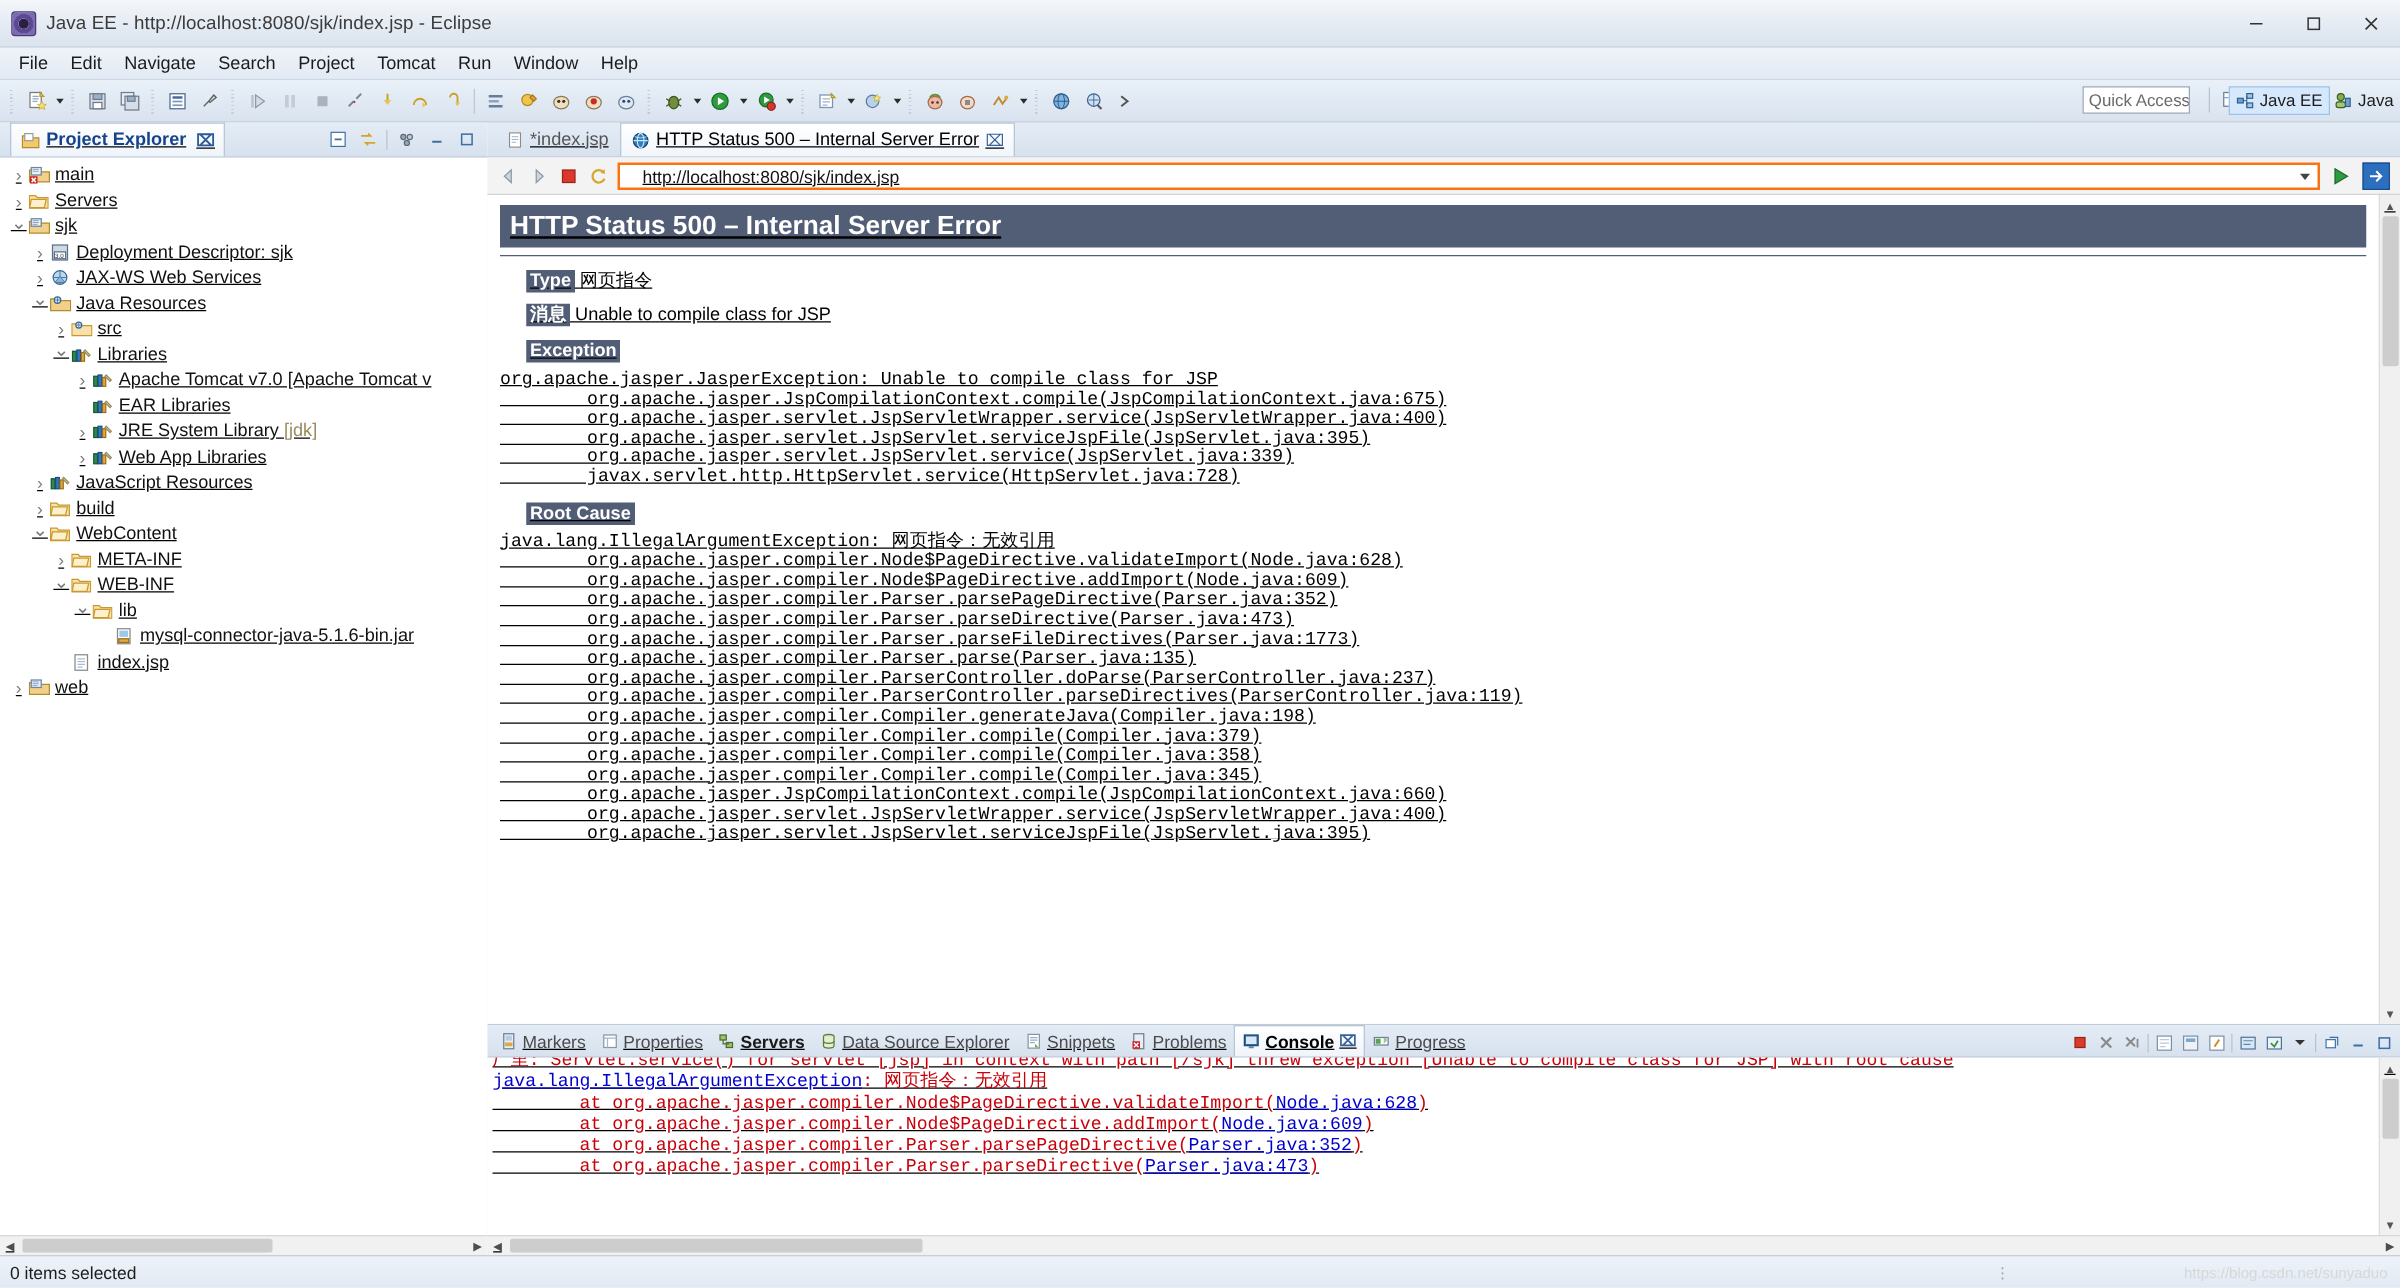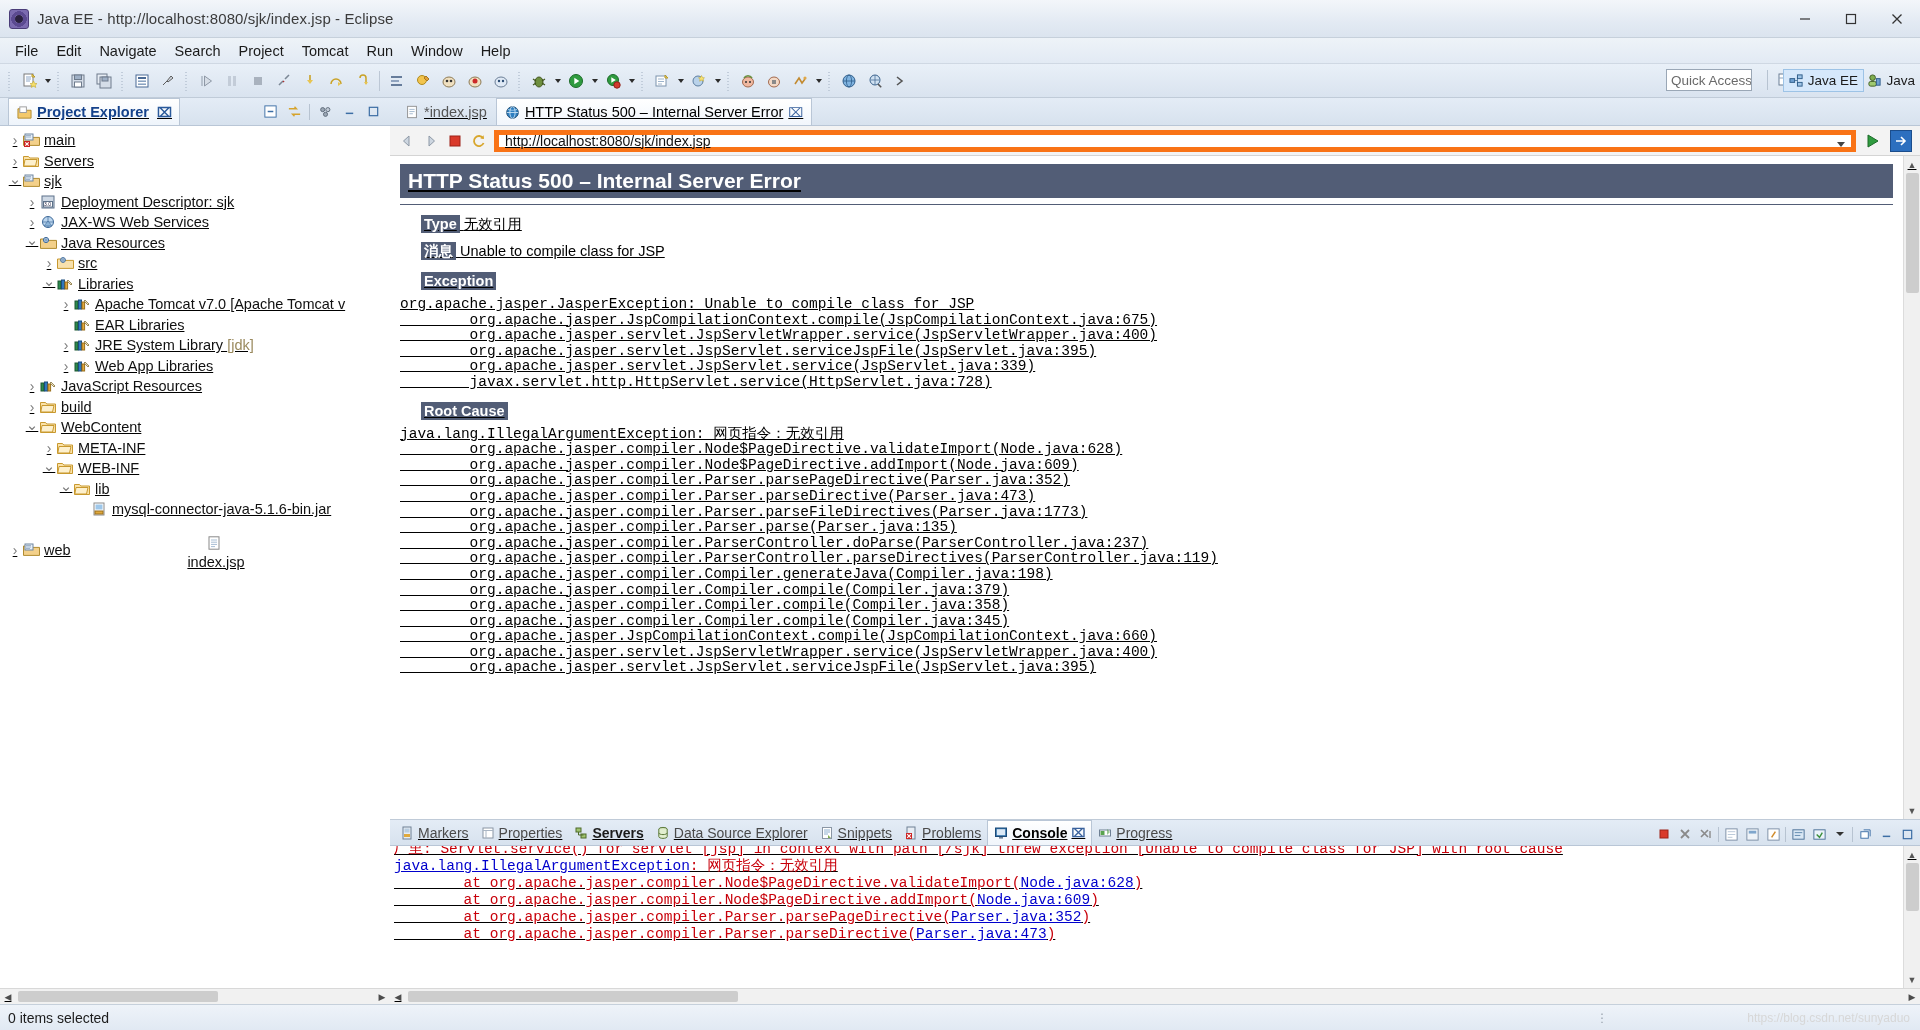--- a/index.html
+++ b/index.html
@@ -162,22 +162,22 @@
   }
   .etab .closeglyph { font-size:13px; color:#39619c; }
 
   .urlbar {
     height:30px; flex:0 0 30px; display:flex; align-items:center;
     background:#f3f3f3; gap:6px; padding:0 8px;
     border-bottom:1px solid #d4d4d4;
   }
   .navbtn { width:18px;height:18px; display:flex;align-items:center;justify-content:center; }
   .urlinput {
-    flex:1 1 auto; height:22px; background:#fff; border:5px solid #f97316;
-    display:flex; align-items:center; padding:0 6px;
+    flex:1 1 auto; height:22px; background:#fff; border:2px solid #f97316;
+    display:flex; align-items:center; padding:0 18px;
     font-size:14px; color:#111;
     position:relative;
   }
   .urlinput .caret-dd {
     position:absolute; right:6px; top:7px;
     border-left:4px solid transparent;border-right:4px solid transparent;border-top:5px solid #444;
   }
   .gobtn { width:22px;height:22px; display:flex;align-items:center;justify-content:center; }
 
   .browser {
@@ -773,21 +773,21 @@
             <div class="twist none"></div>
             <span class="ticon">
               <svg width="16" height="14" viewBox="0 0 16 14">
                 <rect x="3" y="1" width="10" height="12" fill="#fff" stroke="#8a8a8a"></rect>
                 <rect x="4.5" y="2.5" width="7" height="5" fill="#9ec7ea"></rect>
                 <rect x="4" y="9" width="8" height="3" fill="#e0a93c" stroke="#9a6f1c"></rect>
               </svg>
             </span>
             <span class="tlabel">mysql-connector-java-5.1.6-bin.jar</span>
           </div>
-          <div class="trow" style="padding-left: 42px; flex-direction: column;">
+          <div class="trow" style="padding-left: 42px;">
             <div class="twist none"></div>
             <span class="ticon">
               <svg width="16" height="14" viewBox="0 0 16 14">
                 <rect x="3" y="0.8" width="10" height="12.4" fill="#fff" stroke="#8a8a8a"></rect>
                 <path d="M5 4h6M5 6.2h6M5 8.4h6M5 10.6h4" stroke="#a8bed4"></path>
               </svg>
             </span>
             <span class="tlabel">index.jsp</span>
           </div>
           <div class="trow" style="padding-left: 8px;">
@@ -870,21 +870,21 @@
             </svg>
         </div>
       </div>
 
       <div class="browser">
         <div class="bcontent">
           <div class="err-h1">HTTP Status 500 – Internal Server Error</div>
           <hr class="err-hr">
           <p class="err-p">
             <span class="err-b">Type</span>
-            <span>无效引用</span>
+            <span>网页指令</span>
           </p>
           <p class="err-p">
             <span class="err-b">消息</span>
             <span>Unable to compile class for JSP</span>
           </p>
           <p class="err-p err-h3">
             <span class="err-b">Exception</span>
           </p>
           <pre class="pre">org.apache.jasper.JasperException: Unable to compile class for JSP
         org.apache.jasper.JspCompilationContext.compile(JspCompilationContext.java:675)

